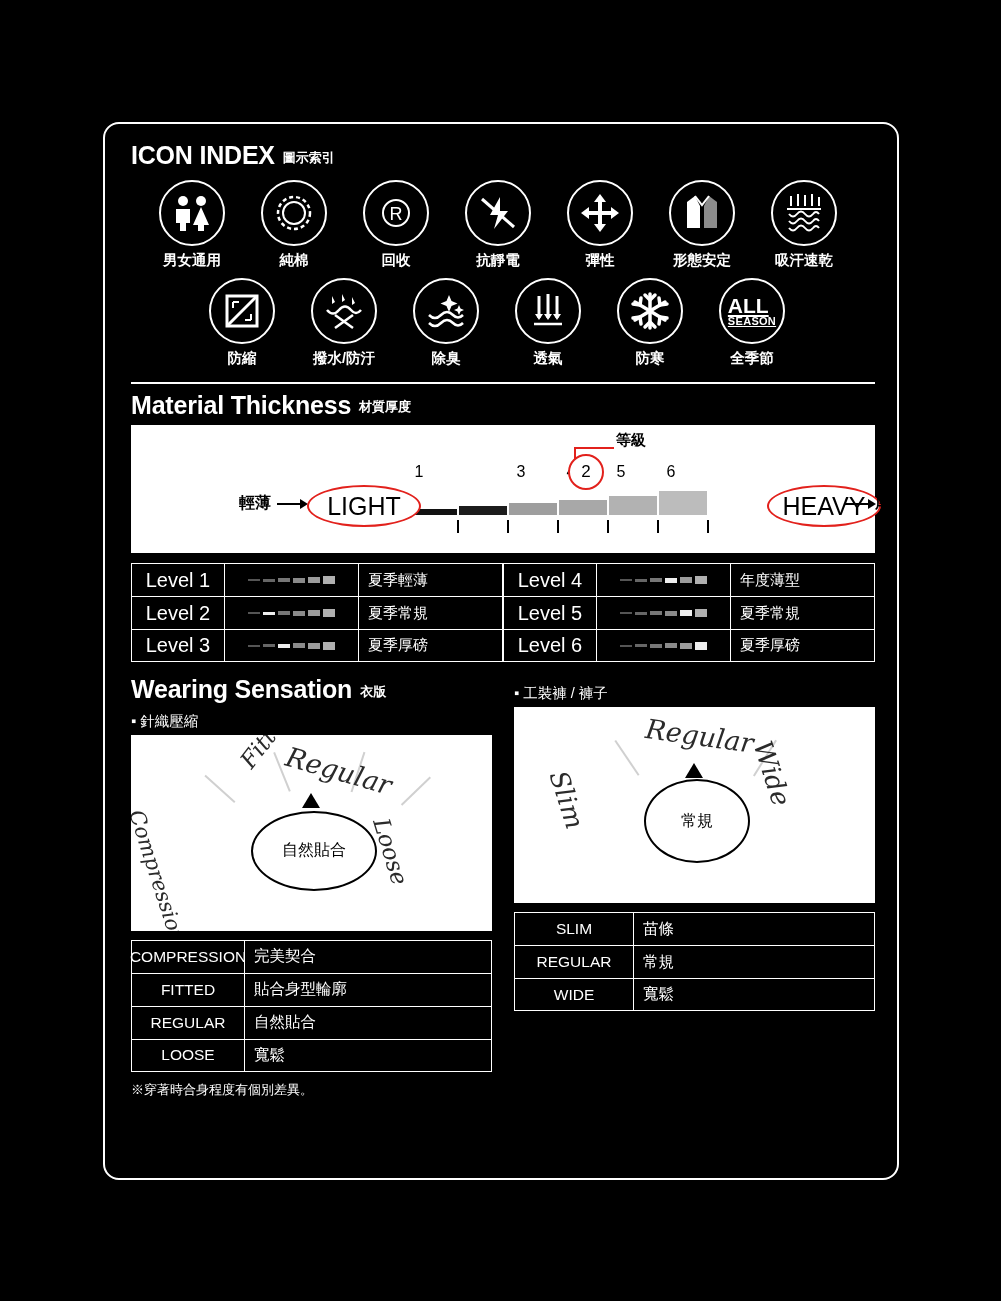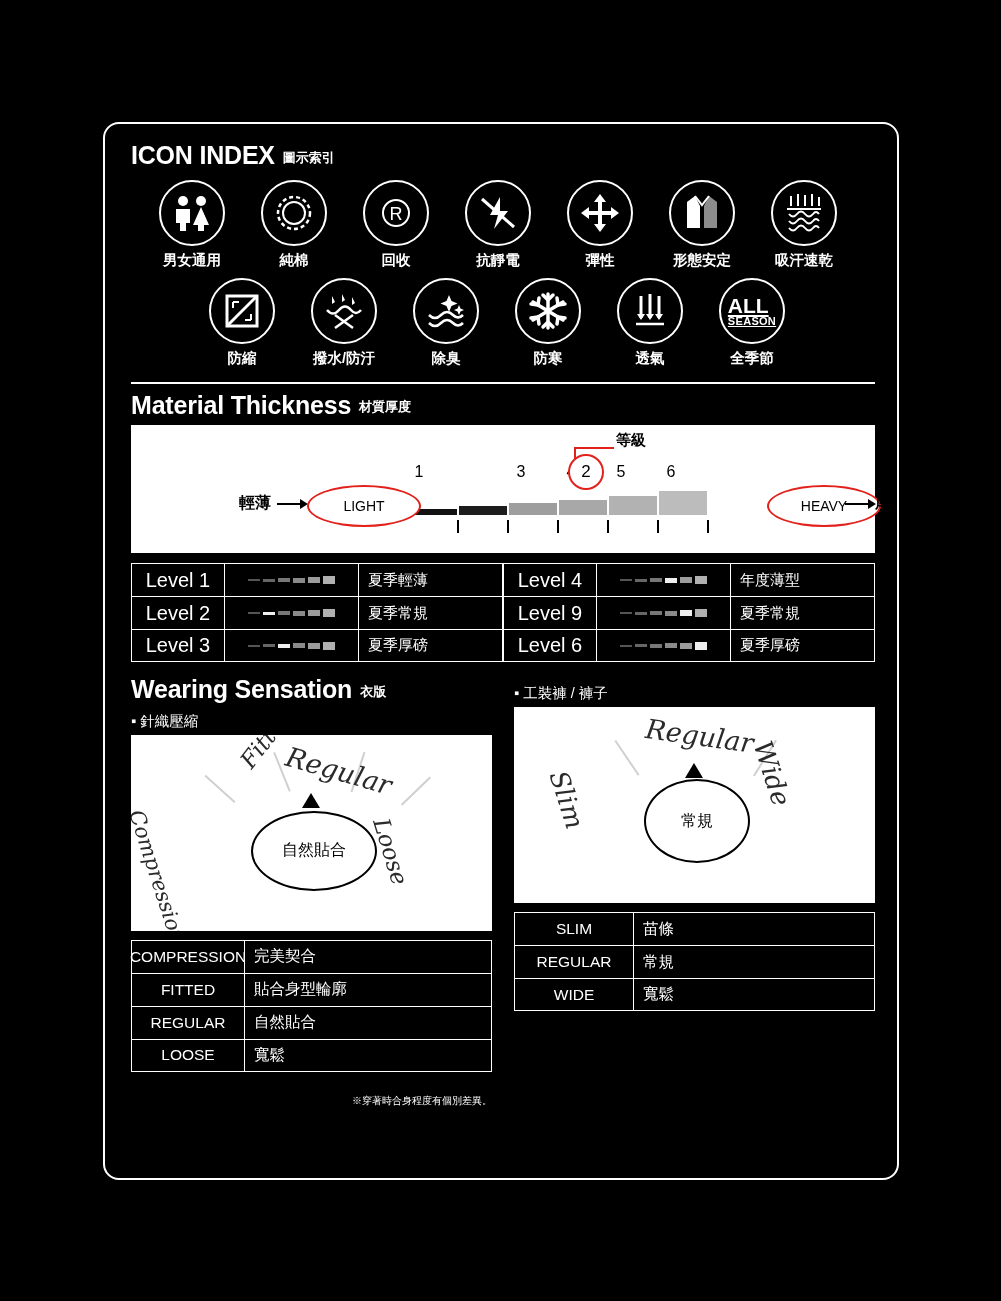--- a/index.html
+++ b/index.html
@@ -163,21 +163,21 @@
     background: #000;
   }
   .pill {
     position: absolute;
     border: 2.5px solid #e2211c;
     border-radius: 50%;
     color: #000;
     display: flex;
     align-items: center;
     justify-content: center;
-    font-size: 14px;
+    font-size: 25px;
     background: #fff;
   }
   .pill-light { left: 176px; top: 60px; width: 110px; height: 38px; }
   .pill-heavy { left: 636px; top: 60px; width: 110px; height: 38px; }
   .pill-2 { left: 437px; top: 29px; width: 32px; height: 32px; font-size: 17px; }
   .side-label {
     position: absolute;
     color: #000;
     font-size: 16px;
     font-weight: bold;
@@ -310,23 +310,22 @@
   }
   .fit-key.wide { width: 118px; }
   .fit-val {
     flex: 1;
     display: flex;
     align-items: center;
     padding-left: 9px;
     font-size: 15.5px;
   }
   .footnote {
-    font-size: 10px;
-    margin-top: 22px;
-    text-align: right;
+    font-size: 13px;
+    margin-top: 9px;
   }
   svg { display: block; }
 </style>
 </head>
 <body>
 
 <div class="page">
  <div class="card">
   <div class="inner">
 
@@ -442,55 +441,55 @@
       <div class="icon-cell">
         <div class="icon-circle">
           <svg width="46" height="40" viewBox="0 0 46 40">
             <path d="M26 4 l2.5 6 6 2.5 -6 2.5 -2.5 6 -2.5 -6 -6 -2.5 6 -2.5 z" fill="#fff"></path>
             <path d="M36 14 l1.5 3.5 3.5 1.5 -3.5 1.5 -1.5 3.5 -1.5 -3.5 -3.5 -1.5 3.5 -1.5 z" fill="#fff"></path>
             <path d="M6 24 q6 6 12 0 q6 -6 12 0 q5 5 10 0" fill="none" stroke="#fff" stroke-width="2.5"></path>
             <path d="M6 32 q6 6 12 0 q6 -6 12 0 q5 5 10 0" fill="none" stroke="#fff" stroke-width="2.5"></path>
           </svg>
         </div>
         <div class="icon-caption">除臭</div>
+      </div>
+
+      <div class="icon-cell">
+        <div class="icon-circle">
+          <svg width="44" height="42" viewBox="0 0 44 42">
+            <path d="M8 34 h28" stroke="#fff" stroke-width="2.5"></path>
+            <g stroke="#fff" stroke-width="3">
+              <path d="M13 6 v22"></path>
+                  <path d="M22 4 v24"></path>
+                  <path d="M31 6 v22"></path>
+            </g>
+            <path d="M13 30 l-4 -6 h8 z M22 30 l-4 -6 h8 z M31 30 l-4 -6 h8 z" fill="#fff"></path>
+          </svg>
+        </div>
+        <div class="icon-caption">透氣</div>
       </div>
 
       <div class="icon-cell">
         <div class="icon-circle">
           <svg width="44" height="44" viewBox="0 0 44 44">
             <g stroke="#fff" stroke-width="3.5" stroke-linecap="round">
               <path d="M22 5 v34"></path>
                   <path d="M7 13 L37 31"></path>
                   <path d="M37 13 L7 31"></path>
               <path d="M22 11 l-5 -5 M22 11 l5 -5 M22 33 l-5 5 M22 33 l5 5"></path>
               <path d="M12 16 l-7 -1 M12 16 l1 -7 M32 28 l7 1 M32 28 l-1 7"></path>
               <path d="M32 16 l7 -1 M32 16 l-1 -7 M12 28 l-7 1 M12 28 l1 7"></path>
             </g>
           </svg>
         </div>
         <div class="icon-caption">防寒</div>
       </div>
 
       <div class="icon-cell">
         <div class="icon-circle">
-          <svg width="44" height="42" viewBox="0 0 44 42">
-            <path d="M8 34 h28" stroke="#fff" stroke-width="2.5"></path>
-            <g stroke="#fff" stroke-width="3">
-              <path d="M13 6 v22"></path>
-                  <path d="M22 4 v24"></path>
-                  <path d="M31 6 v22"></path>
-            </g>
-            <path d="M13 30 l-4 -6 h8 z M22 30 l-4 -6 h8 z M31 30 l-4 -6 h8 z" fill="#fff"></path>
-          </svg>
-        </div>
-        <div class="icon-caption">透氣</div>
-      </div>
-
-      <div class="icon-cell">
-        <div class="icon-circle">
           <div style="line-height:1;text-decoration:underline;">
             <div style="font-size:21px;font-weight:bold;">ALL</div>
             <div style="font-size:11px;font-weight:bold;letter-spacing:0.3px;">SEASON</div>
           </div>
         </div>
         <div class="icon-caption">全季節</div>
       </div>
 
     </div>
 
@@ -624,21 +623,21 @@
                   <span style="width:3px;"></span>
               <span style="width:12px;height:6px;background:#9c9c9c;"></span>
                   <span style="width:3px;"></span>
               <span style="width:12px;height:8px;background:#b0b0b0;"></span>
             </div>
           </div>
           <div class="lv-desc">年度薄型</div>
         </div>
 
         <div class="lv-row">
-          <div class="lv-name">Level 9</div>
+          <div class="lv-name">Level 5</div>
           <div class="lv-bar">
             <div class="bargraph">
               <span style="width:12px;height:2px;background:#555;"></span>
                   <span style="width:3px;"></span>
               <span style="width:12px;height:3px;background:#666;"></span>
                   <span style="width:3px;"></span>
               <span style="width:12px;height:4px;background:#777;"></span>
                   <span style="width:3px;"></span>
               <span style="width:12px;height:5px;background:#8a8a8a;"></span>
                   <span style="width:3px;"></span>

